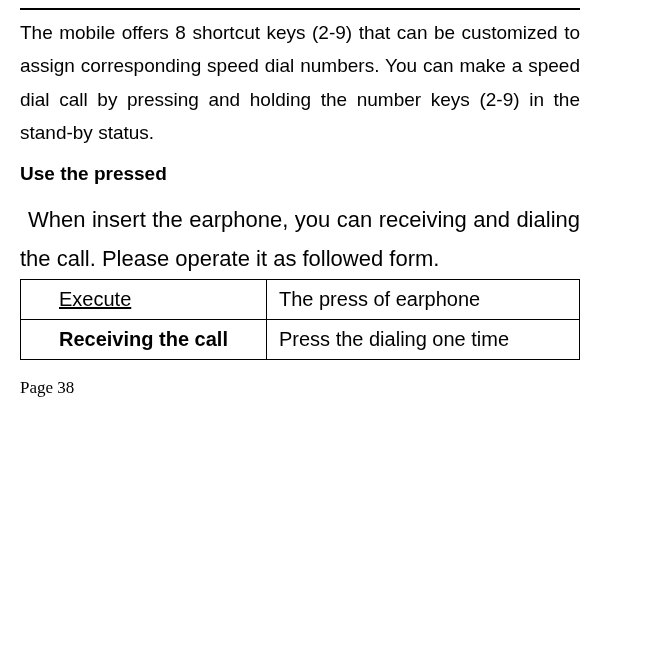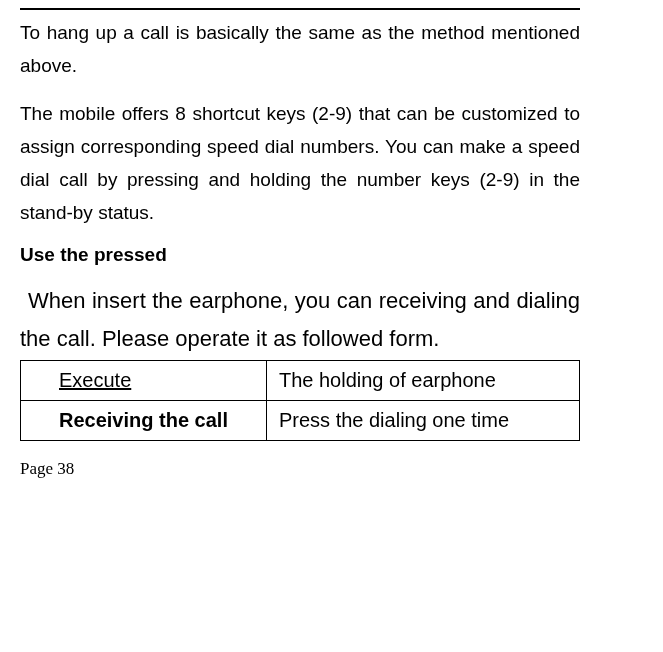--- a/index.html
+++ b/index.html
@@ -85,35 +85,34 @@
       font-family: "Times New Roman", Times, serif;
       width: 560px;
     }
   </style>
 </head>
 <body>
 
 <div class="page">
   <div class="top-rule"></div>
 
-  <p class="para">To hang up a call is basically the same as the method mentioned above.</p>
 
 
   <p class="para">The mobile offers 8 shortcut keys (2-9) that can be customized to assign corresponding speed dial numbers. You can make a speed dial call by pressing and holding the number keys (2-9) in the stand-by status.</p>
 
 
   <p class="heading">Use the pressed</p>
 
   <p class="para-indent">When insert the earphone, you can receiving and dialing the call. Please operate it as followed form.</p>
 
   <table>
     <tbody>
         <tr>
       <td class="col1-left">Execute</td>
-      <td class="col2">The holding of earphone</td>
+      <td class="col2">The press of earphone</td>
     </tr>
     <tr>
       <td class="col1">Receiving the call</td>
       <td class="col2">Press the dialing one time</td>
     </tr>
   </tbody>
     </table>
 
   <div class="page-num">Page 38</div>
 </div>

